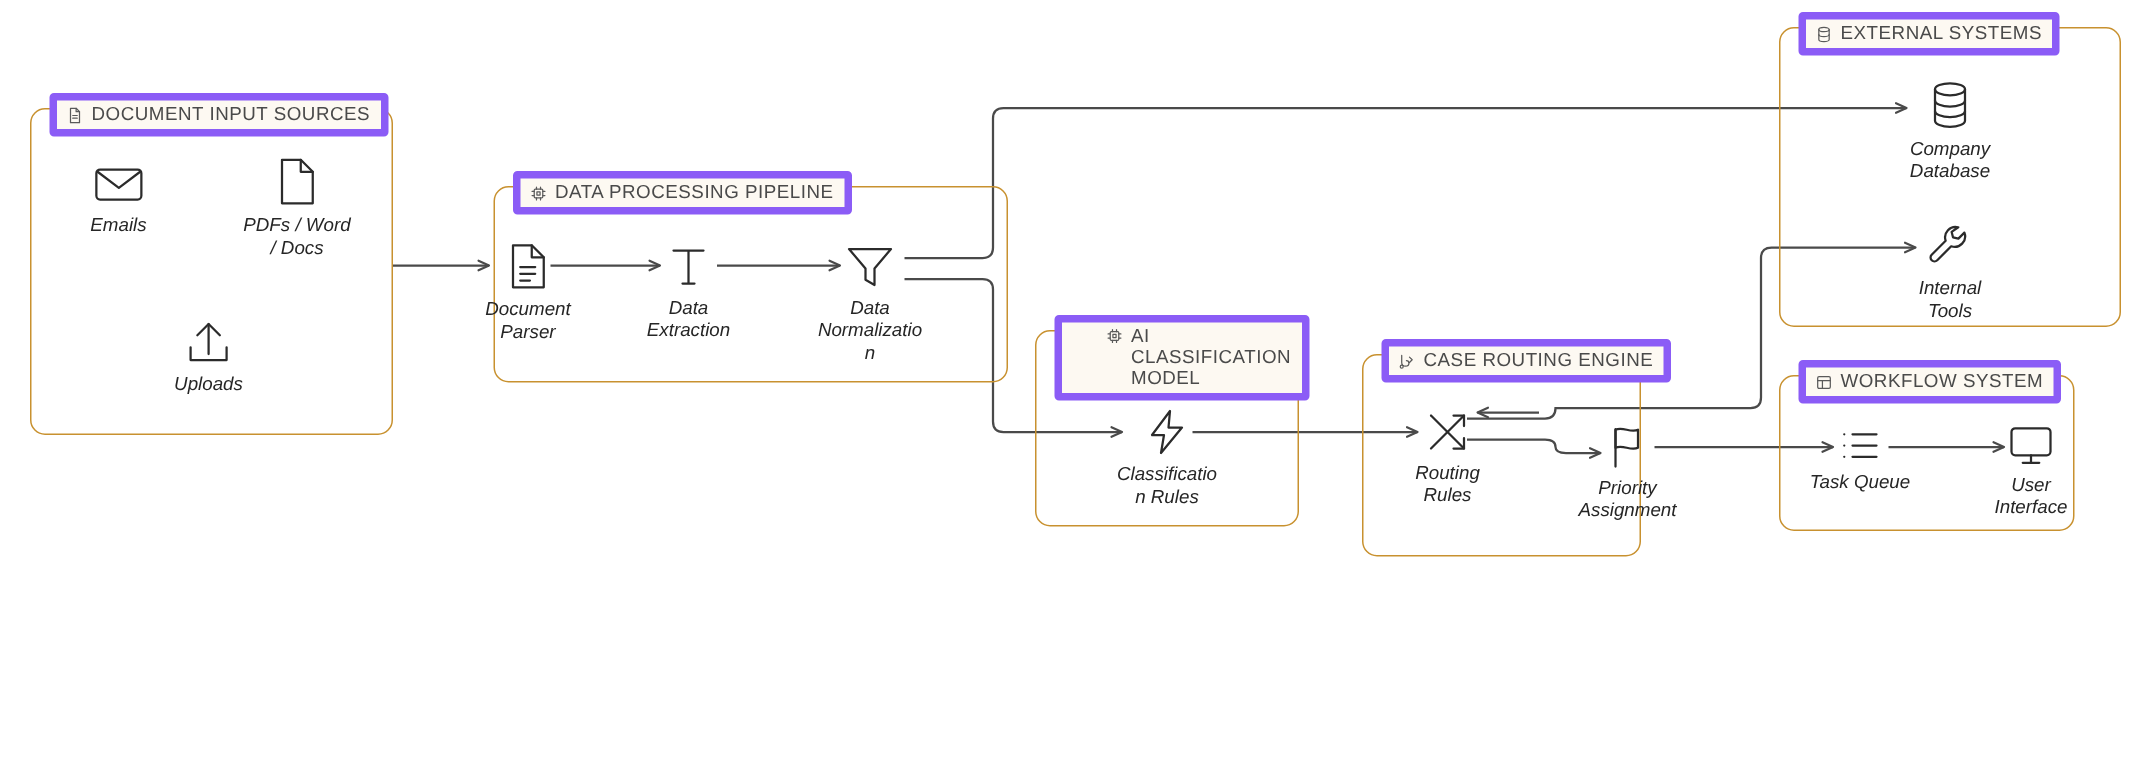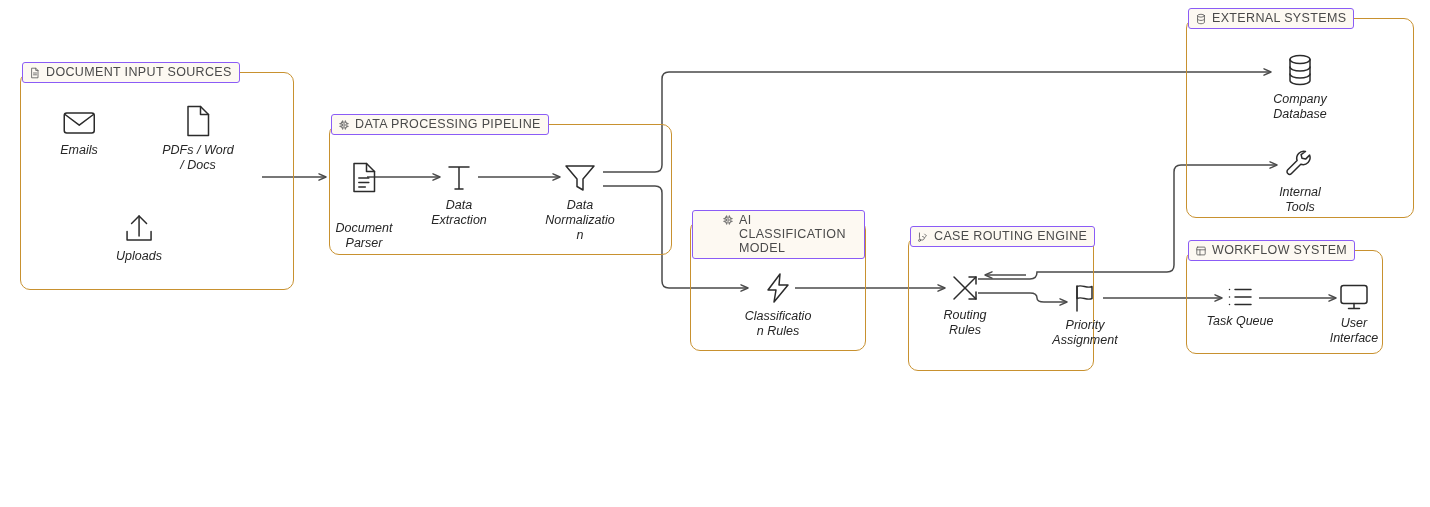--- a/index.html
+++ b/index.html
@@ -13,23 +13,23 @@
   
   .group{
     position:absolute;
     border:1.6px solid #c8912f;
     border-radius:10px;
     background:transparent;
     box-sizing:border-box;
   }
   .group-badge{
     position:absolute;
-    top:-11px;left:1px;
+    top:-11px;left:12px;
     background:#fdf9f2;
-    border:1px solid #8b5cf6;
+    border:5px solid #8b5cf6;
     border-radius:3px;
     padding:2px 7px 3px 6px;
     display:flex;align-items:center;gap:5px;
     font-size:12.5px;
     letter-spacing:.35px;
     color:#4a4a4a;
     white-space:nowrap;
     line-height:1.12;
   }
   .group-badge.two-line{ white-space:normal; max-width:150px; align-items:flex-start;padding-left:29px;}
@@ -85,21 +85,21 @@
     <path class="wire" d="M978,293 H1030 Q1037,293 1037,298 Q1037,302 1044,302 H1067" marker-end="url(#ah)"></path>
 
     <path class="wire" d="M1103,298 H1222" marker-end="url(#ah)"></path>
 
     <path class="wire" d="M1259,298 H1336" marker-end="url(#ah)"></path>
 
     <path class="wire" d="M978,279 H1030 Q1037,279 1037,272 H1167 Q1174,272 1174,265 V172 Q1174,165 1181,165 H1277" marker-end="url(#ah)"></path>
     <path class="wire" d="M1026,275 H985" marker-end="url(#ah)"></path>
   </svg>
 
-  <div class="group" style="left:20px;top:72px;width:274px;height:218px;">
+  <div class="group" style="left:20px;top:72px;width:242px;height:218px;">
     <div class="group-badge">
       <svg class="bicon" width="12" height="12" viewBox="0 0 16 16">
         <path class="bic" d="M4 1.6h5l3 3v9.8H4z"></path>
           <path class="bic" d="M9 1.6v3h3"></path>
         <path class="bic" d="M6 8h4M6 10.4h4"></path>
       </svg>
       <span>DOCUMENT INPUT SOURCES</span>
     </div>
   </div>
 
@@ -176,21 +176,21 @@
 
   <div class="node" style="left:139px;top:212px;">
     <svg class="nicon" width="34" height="32" viewBox="0 0 34 32">
       <path class="ic" d="M17 24V4"></path>
       <path class="ic" d="M9.5 11.5 17 4l7.5 7.5"></path>
       <path class="ic" d="M5 19.5v8.5h24v-8.5"></path>
     </svg>
     <div class="nlabel">Uploads</div>
   </div>
 
-  <div class="node narrow" style="left:364px;top:161px;gap:22px;">
+  <div class="node narrow" style="left:352px;top:161px;">
     <svg class="nicon" width="28" height="33" viewBox="0 0 28 33">
       <path class="ic" d="M4 2.5h12.5L24.5 10.5V30.5H4z"></path>
       <path class="ic" d="M16.5 2.5v8h8"></path>
       <path class="ic" d="M8.8 17h10M8.8 21.5h10M8.8 26h6.5"></path>
     </svg>
     <div class="nlabel">Document
 Parser</div>
   </div>
 
   <div class="node narrow" style="left:459px;top:163px;">

